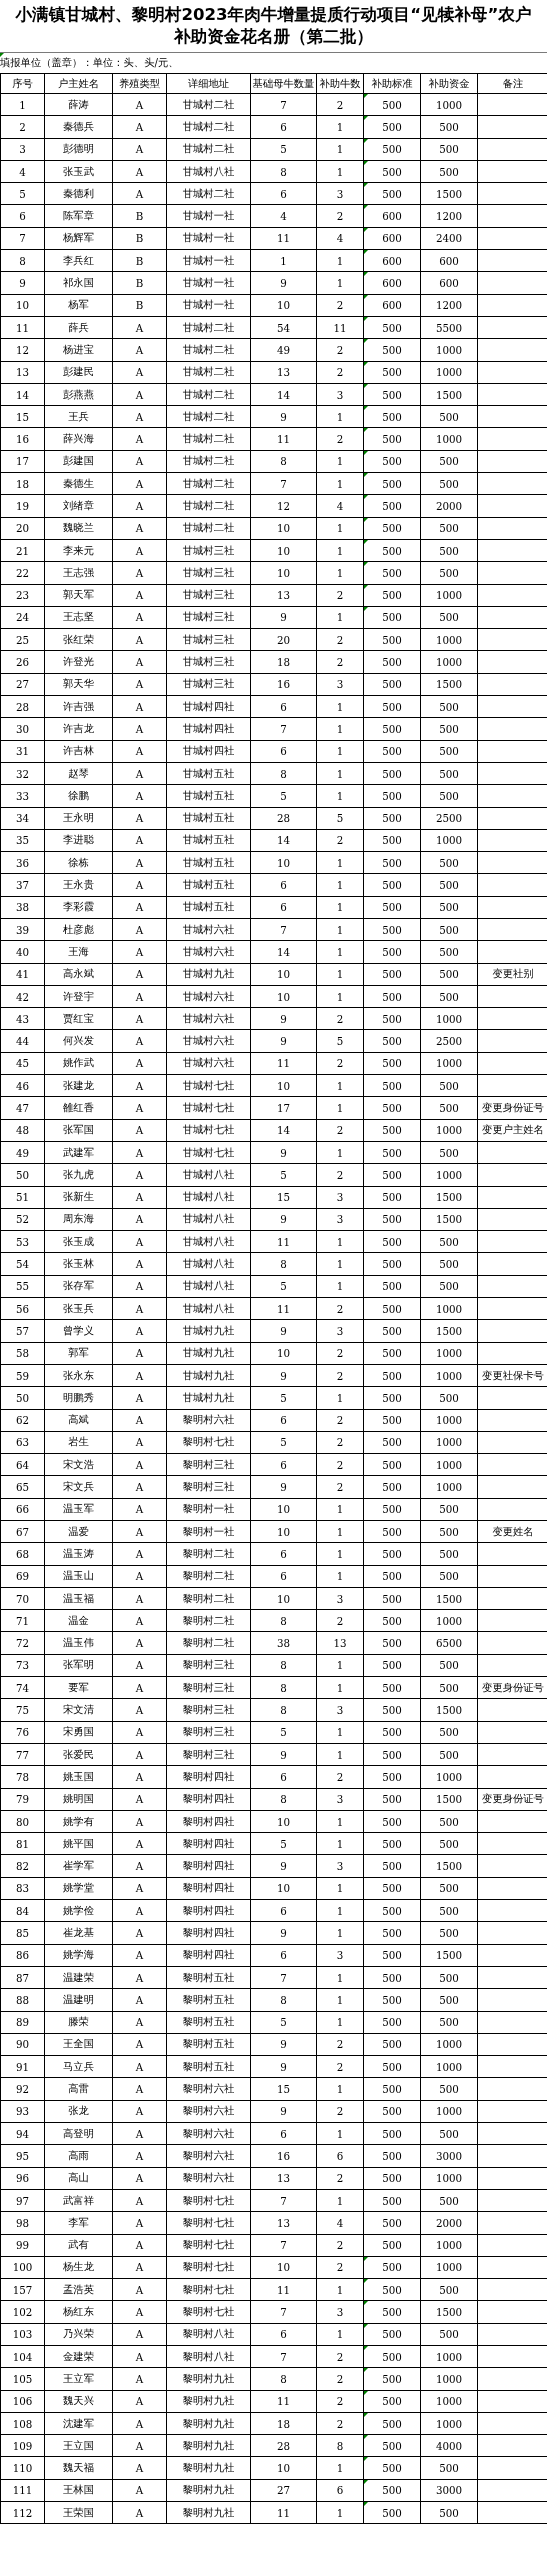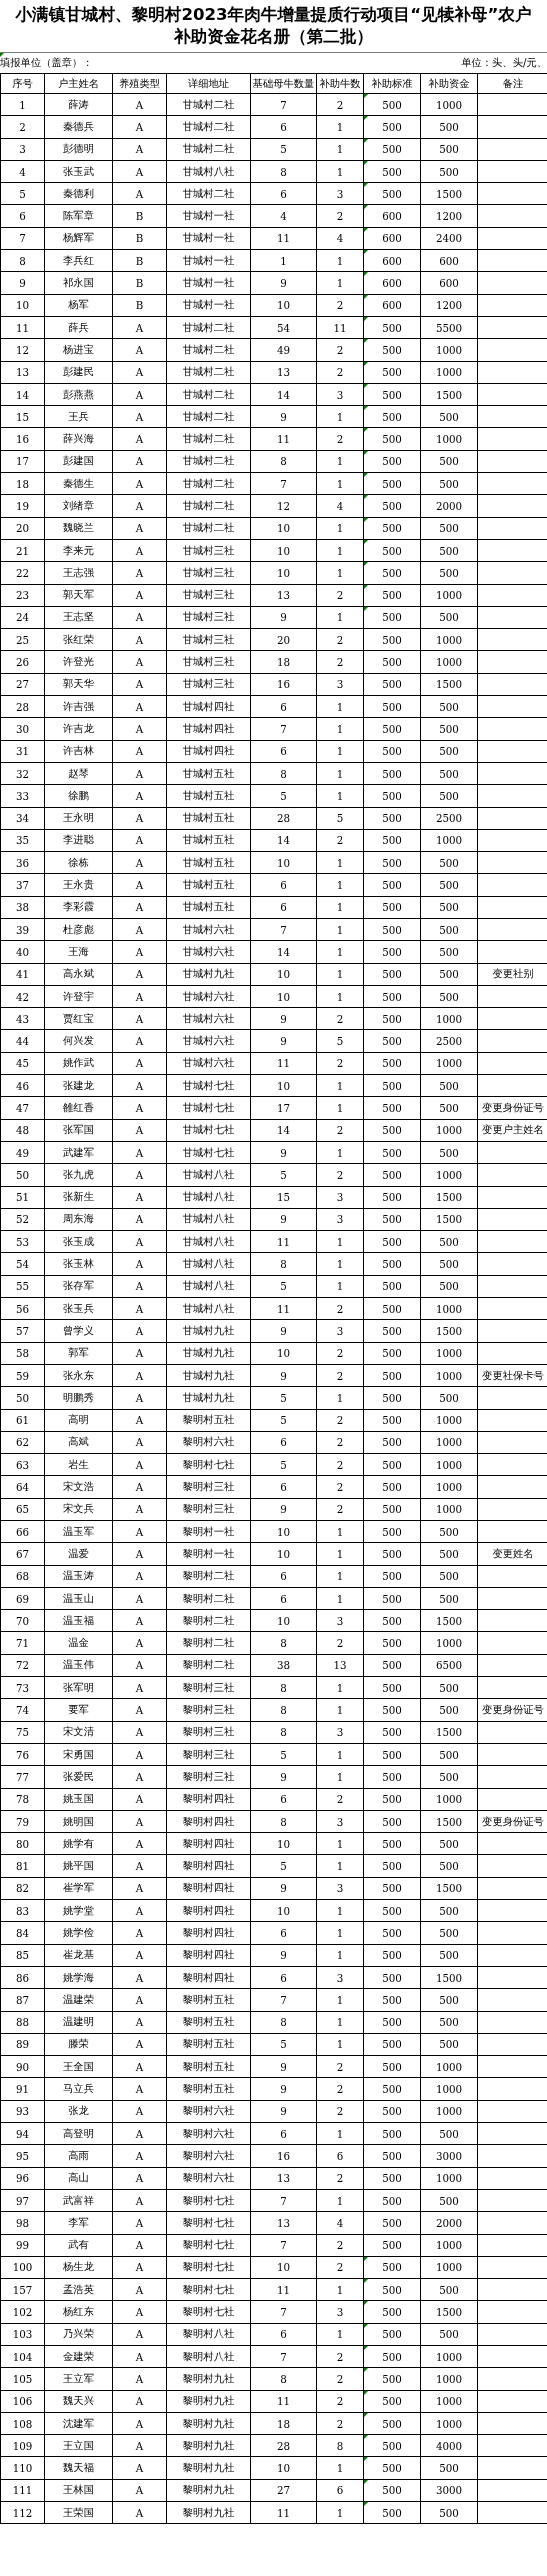--- a/index.html
+++ b/index.html
@@ -20,21 +20,20 @@
     letter-spacing:0px;
     white-space:nowrap;
   }
   .info-row{
     position:relative;
     height:20px;
     border-top:0.8px solid #7a7a7a;
     font-size:10.3px;
     display:flex;
     align-items:center;
-    justify-content:space-between;
   }
   .info-row .corner{ left:0; top:0; }
   .green-corner{
     position:absolute;
     width:0;height:0;
     border-left:4.7px solid #008000;
     border-bottom:4.7px solid transparent;
   }
   table.roster{
     width:547px;
@@ -748,31 +747,20 @@
           <td>明鹏秀</td>
           <td>A</td>
           <td>甘城村九社</td>
           <td>5</td>
           <td>1</td>
           <td>500</td>
           <td>500</td>
           <td></td>
         </tr>
         <tr>
-          <td>61</td>
-          <td>高明</td>
-          <td>A</td>
-          <td>黎明村五社</td>
-          <td>5</td>
-          <td>2</td>
-          <td>500</td>
-          <td>1000</td>
-          <td></td>
-        </tr>
-        <tr>
           <td>62</td>
           <td>高斌</td>
           <td>A</td>
           <td>黎明村六社</td>
           <td>6</td>
           <td>2</td>
           <td>500</td>
           <td>1000</td>
           <td></td>
         </tr>
@@ -1086,20 +1074,31 @@
         </tr>
         <tr>
           <td>91</td>
           <td>马立兵</td>
           <td>A</td>
           <td>黎明村五社</td>
           <td>9</td>
           <td>2</td>
           <td>500</td>
           <td>1000</td>
+          <td></td>
+        </tr>
+        <tr>
+          <td>92</td>
+          <td>高雷</td>
+          <td>A</td>
+          <td>黎明村六社</td>
+          <td>15</td>
+          <td>1</td>
+          <td>500</td>
+          <td>500</td>
           <td></td>
         </tr>
         <tr>
           <td>93</td>
           <td>张龙</td>
           <td>A</td>
           <td>黎明村六社</td>
           <td>9</td>
           <td>2</td>
           <td>500</td>

